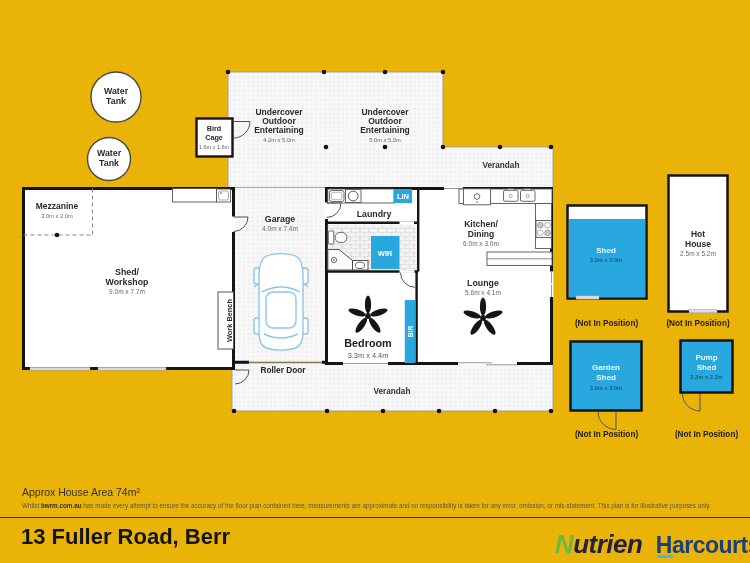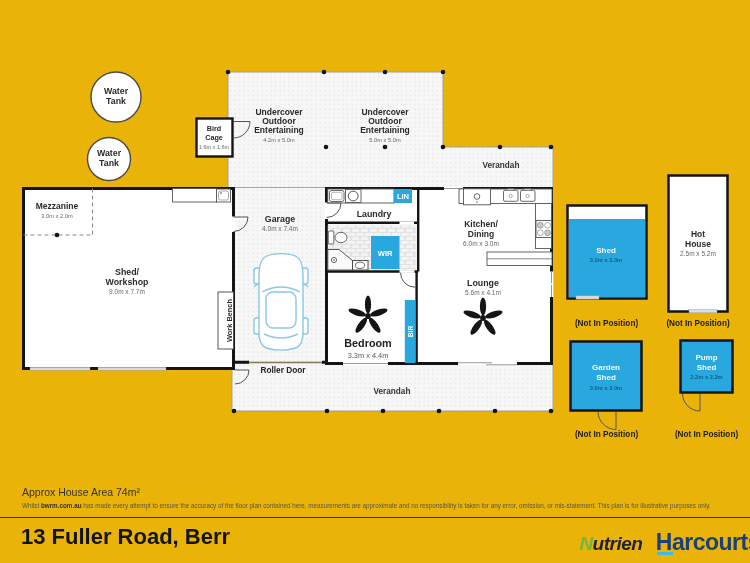--- a/index.html
+++ b/index.html
@@ -25,21 +25,21 @@
   .t-wb{font-size:7.4px;font-weight:700;fill:#2a2a2a;text-anchor:middle;}
   .t-rd{font-size:8.3px;font-weight:700;fill:#242424;text-anchor:middle;}
   
   .footer{position:absolute;left:0;top:480px;width:750px;height:83px;padding-left:24px;}
   .area{position:absolute;left:22px;top:6px;font-size:10.5px;color:#333;}
   .disc{position:absolute;left:22px;top:22px;font-size:6.3px;color:#555;white-space:nowrap;}
   .disc b{color:#333;}
   .rule{position:absolute;top:37px;left:0;width:750px;border-top:1.5px solid #2e2e2e;}
   .addr{position:absolute;left:21px;top:44px;font-size:22px;font-weight:700;color:#141414;text-align:right;}
   .logo{position:absolute;right:14px;top:49px;white-space:nowrap;}
-  .nutrien{display:inline-block;font-size:19px;font-weight:700;font-style:italic;
+  .nutrien{display:inline-block;font-size:26px;font-weight:700;font-style:italic;
            color:#232140;letter-spacing:-0.5px;text-align:center;}
   .nutrien::first-letter{color:#6fb843;}
   .harcourts{display:inline-block;position:relative;font-size:23px;font-weight:700;
              color:#1b4079;margin-left:9px;letter-spacing:-0.5px;}
   .h-underline{position:absolute;left:1px;bottom:1px;width:16px;height:3px;background:#44b8e4;}
 </style>
 </head>
 <body>
 
 <div class="page">

